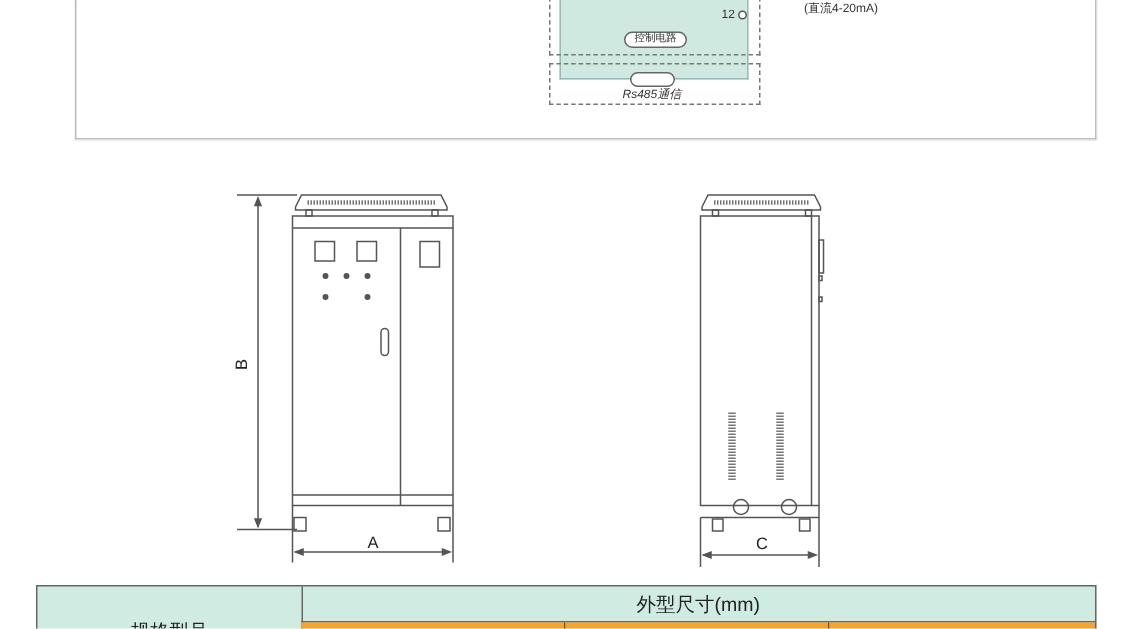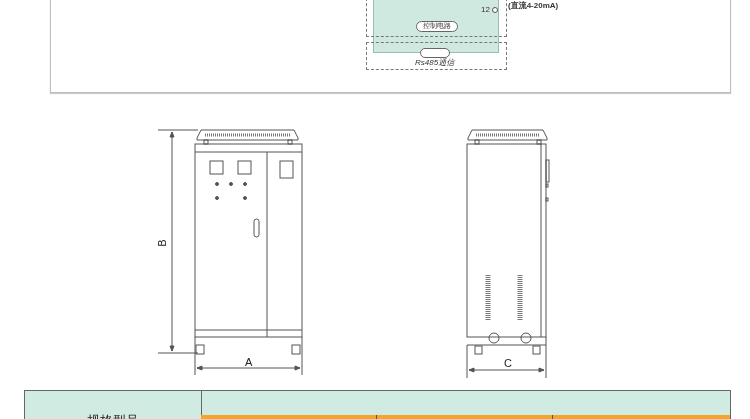--- a/index.html
+++ b/index.html
@@ -20,21 +20,21 @@
 </style>
 </head>
 <body>
 
 <div class="abs frame"></div>
 <div class="abs green-panel"></div>
 <div class="abs dash1"></div>
 <div class="abs dash2"></div>
 <div class="abs small" style="left:481px;top:5px;">12</div>
 <div class="abs" style="left:492px;top:7px;width:4px;height:4px;border:1px solid #555;border-radius:50%;background:#fff;"></div>
-<div class="abs small" style="left:508px;top:0px;font-weight:bold;">(直流4-20mA)</div>
+<div class="abs small" style="left:536px;top:0px;">(直流4-20mA)</div>
 <div class="abs pill" style="left:416px;top:21px;width:40px;height:9px;">控制电路</div>
 <div class="abs pill" style="left:420px;top:48px;width:28px;height:8px;"></div>
 <div class="abs small" style="left:415px;top:57px;font-style:italic;">Rs485通信</div>
 
 <svg class="abs" style="left:150px;top:120px;" width="170" height="260" viewBox="0 0 170 260">
   <g fill="none" stroke="#555" stroke-width="1">
 
     <line x1="8" y1="10" x2="48" y2="10"></line>
     <line x1="8" y1="233" x2="48" y2="233"></line>
     <line x1="22" y1="12" x2="22" y2="231"></line>
@@ -102,16 +102,17 @@
     <polygon points="19,250 24,248 24,252" fill="#555"></polygon>
     <polygon points="94,250 89,248 89,252" fill="#555"></polygon>
   </g>
 </svg>
 <div class="abs dim-label" style="left:504px;top:357px;">C</div>
 
 <div class="abs tbl">
   <div class="abs tbl-model">
     <span>规格型号</span>
   </div>
+  <div class="abs tbl-head">外型尺寸(mm)</div>
   <div class="abs tbl-sub" style="left:176px;width:175px;"></div>
   <div class="abs tbl-sub" style="left:352px;width:175px;"></div>
   <div class="abs tbl-sub" style="left:528px;width:177px;border-right:none;"></div>
 </div>
 
 </body></html>

